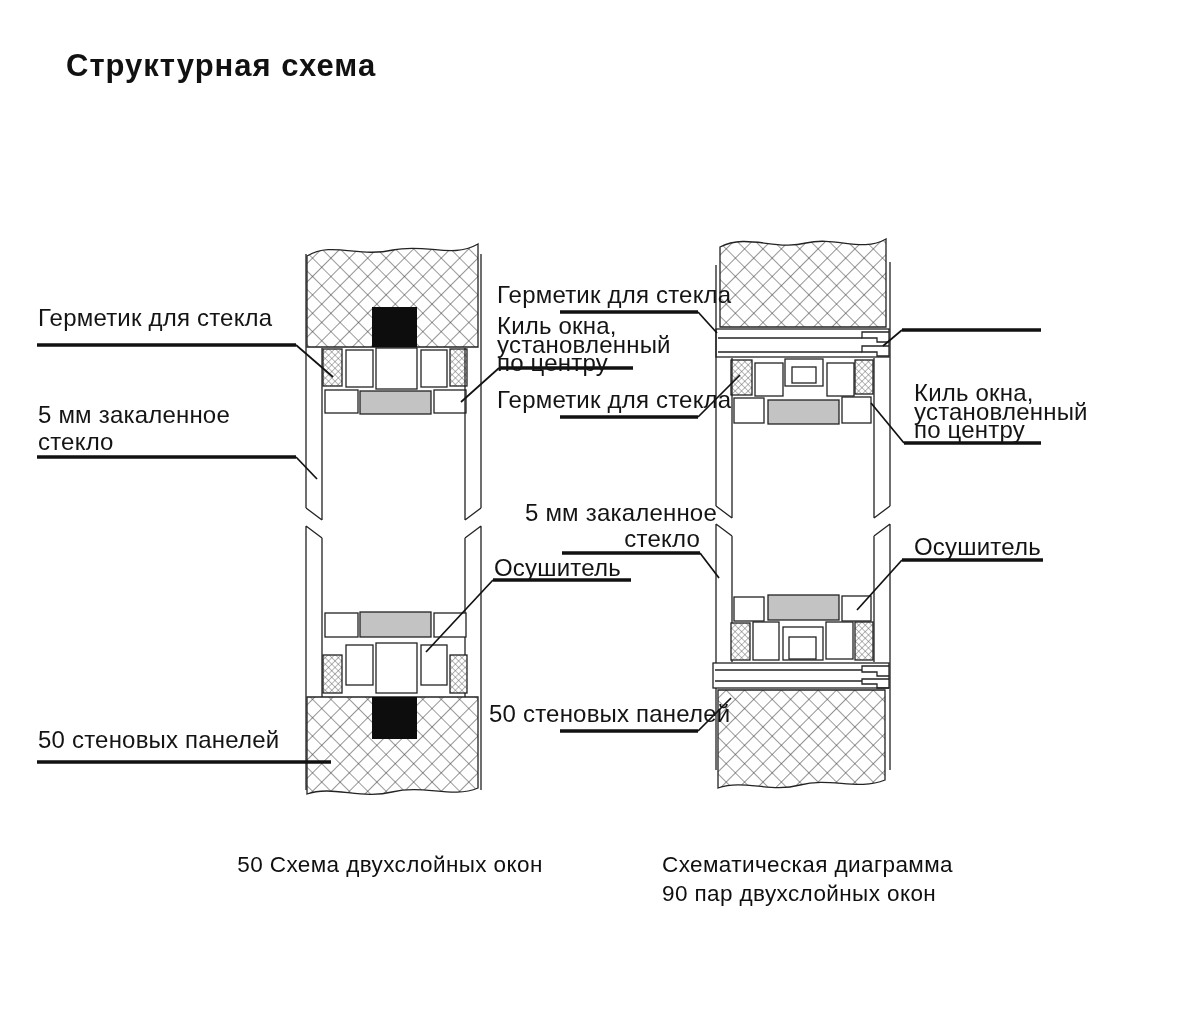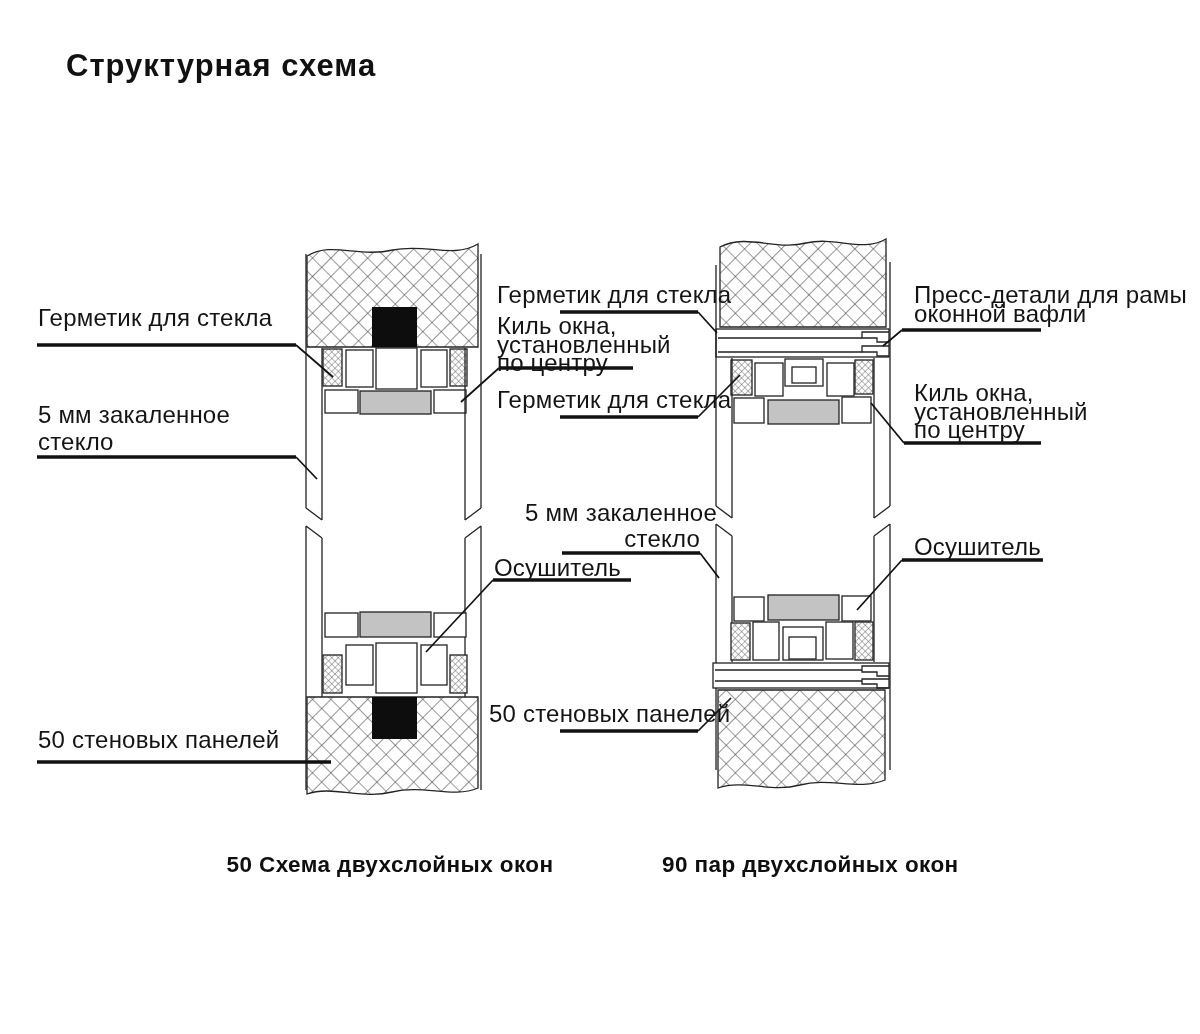--- a/index.html
+++ b/index.html
@@ -14,21 +14,21 @@
   .art{position:absolute;left:0;top:0;}
   .lbl{
     position:absolute;font-size:24px;line-height:22px;letter-spacing:0.2px;
     white-space:nowrap;color:#141414;
   }
   .lbl .ln{display:block;}
   .lh18{line-height:18.5px;}
   .lh26{line-height:26px;}
   .lh27{line-height:27px;}
   .caption{
-    position:absolute;font-size:22.5px;font-weight:bold;line-height:28.5px;
+    position:absolute;font-size:22.5px;font-weight:normal;line-height:28.5px;
     letter-spacing:0.4px;color:#0f0f0f;
   }
   .caption .ln{display:block;}
 </style>
 </head>
 <body>
 
 <div class="canvas">
 
   <h1 class="title">Структурная схема</h1>
@@ -200,33 +200,30 @@
     <span class="ln">5 мм закаленное</span>
     <span class="ln">стекло</span>
   </div>
   <div class="lbl" style="left:494px;top:557px;">
     <span class="ln">Осушитель</span>
   </div>
   <div class="lbl" style="left:489px;top:703px;">
     <span class="ln">50 стеновых панелей</span>
   </div>
 
-  <div class="lbl lh18" style="left:914px;top:286px;">
-    <span class="ln">Пресс-детали для рамы</span>
-    <span class="ln">оконной вафли</span>
-  </div>
   <div class="lbl lh18" style="left:914px;top:384px;">
     <span class="ln">Киль окна,</span>
     <span class="ln">установленный</span>
     <span class="ln">по центру</span>
   </div>
   <div class="lbl" style="left:914px;top:536px;">
     <span class="ln">Осушитель</span>
   </div>
 
   <div class="caption" style="left:185px;top:851px;width:410px;text-align:center;">
     <span class="ln">50 Схема двухслойных окон</span>
   </div>
   <div class="caption" style="left:662px;top:851px;width:430px;text-align:left;">
+    <span class="ln">Схематическая диаграмма</span>
     <span class="ln">90 пар двухслойных окон</span>
   </div>
 
 </div>
 
 </body></html>

